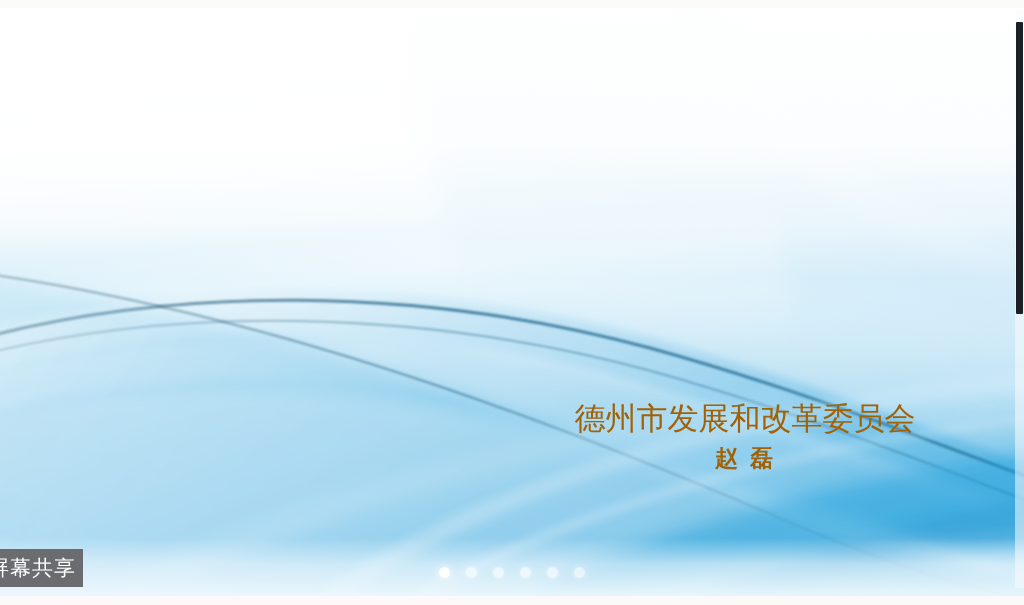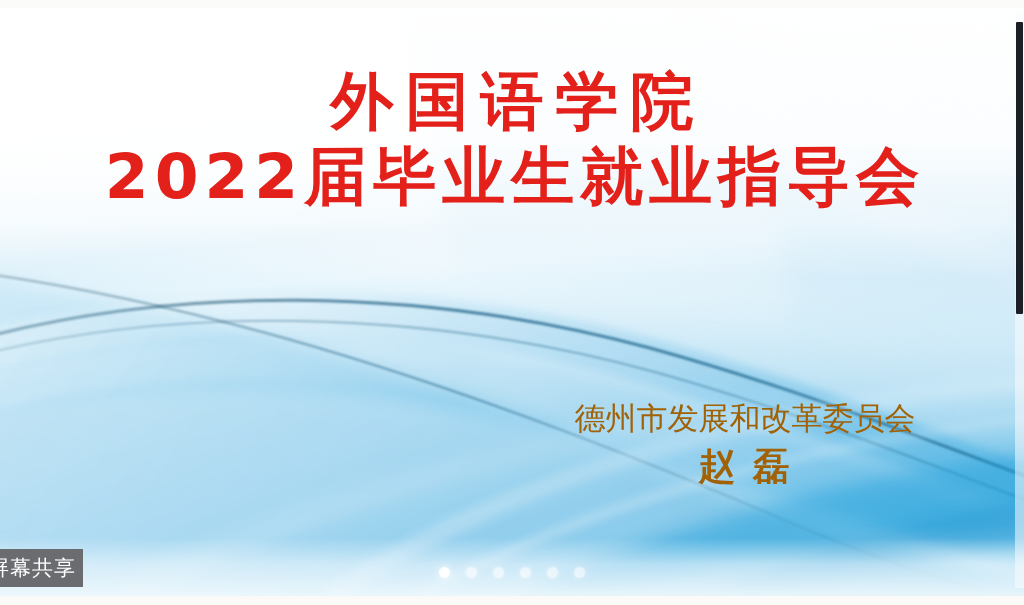--- a/index.html
+++ b/index.html
@@ -172,21 +172,21 @@
     color: #a16207;
   }
   .presenter-org {
     font-size: 31px;
     line-height: 1.22;
     font-weight: normal;
     white-space: nowrap;
     font-family: "DejaVu Sans", "Liberation Sans", sans-serif;
   }
   .presenter-name {
-    font-size: 37px;
+    font-size: 23px;
     line-height: 1.22;
     font-weight: bold;
     margin-top: 6px;
     letter-spacing: 2px;
     font-family: "DejaVu Sans", "Liberation Sans", sans-serif;
   }
 
   
   .pager {
     position: absolute;
@@ -354,24 +354,20 @@
 
       <path d="M 520 588 C 660 520, 830 470, 1064 440 L 1064 506 C 860 534, 700 566, 600 588 Z" fill="#1b9ed9" opacity="0.45" filter="url(#softer)"></path>
       <path d="M 700 588 C 810 540, 930 508, 1064 486 L 1064 532 C 940 552, 830 572, 760 588 Z" fill="#1790cd" opacity="0.38" filter="url(#softer)"></path>
 
       <path d="M 700 -20 C 780 90, 860 190, 1064 264 L 1064 300 C 840 230, 740 120, 660 -20 Z" fill="#dceefa" opacity="0.55" filter="url(#softer)"></path>
     </svg>
 
     <div class="veil-top"></div>
     <div class="fade-bottom"></div>
 
-    <div class="title-block">
-      <div class="title-line1">外国语学院</div>
-      <div class="title-line2">2022届毕业生就业指导会</div>
-    </div>
 
     <div class="presenter-block">
       <div class="presenter-org">德州市发展和改革委员会</div>
       <div class="presenter-name">赵 磊</div>
     </div>
 
     <div class="pager">
       <div class="dot active"></div>
       <div class="dot"></div>
       <div class="dot"></div>

